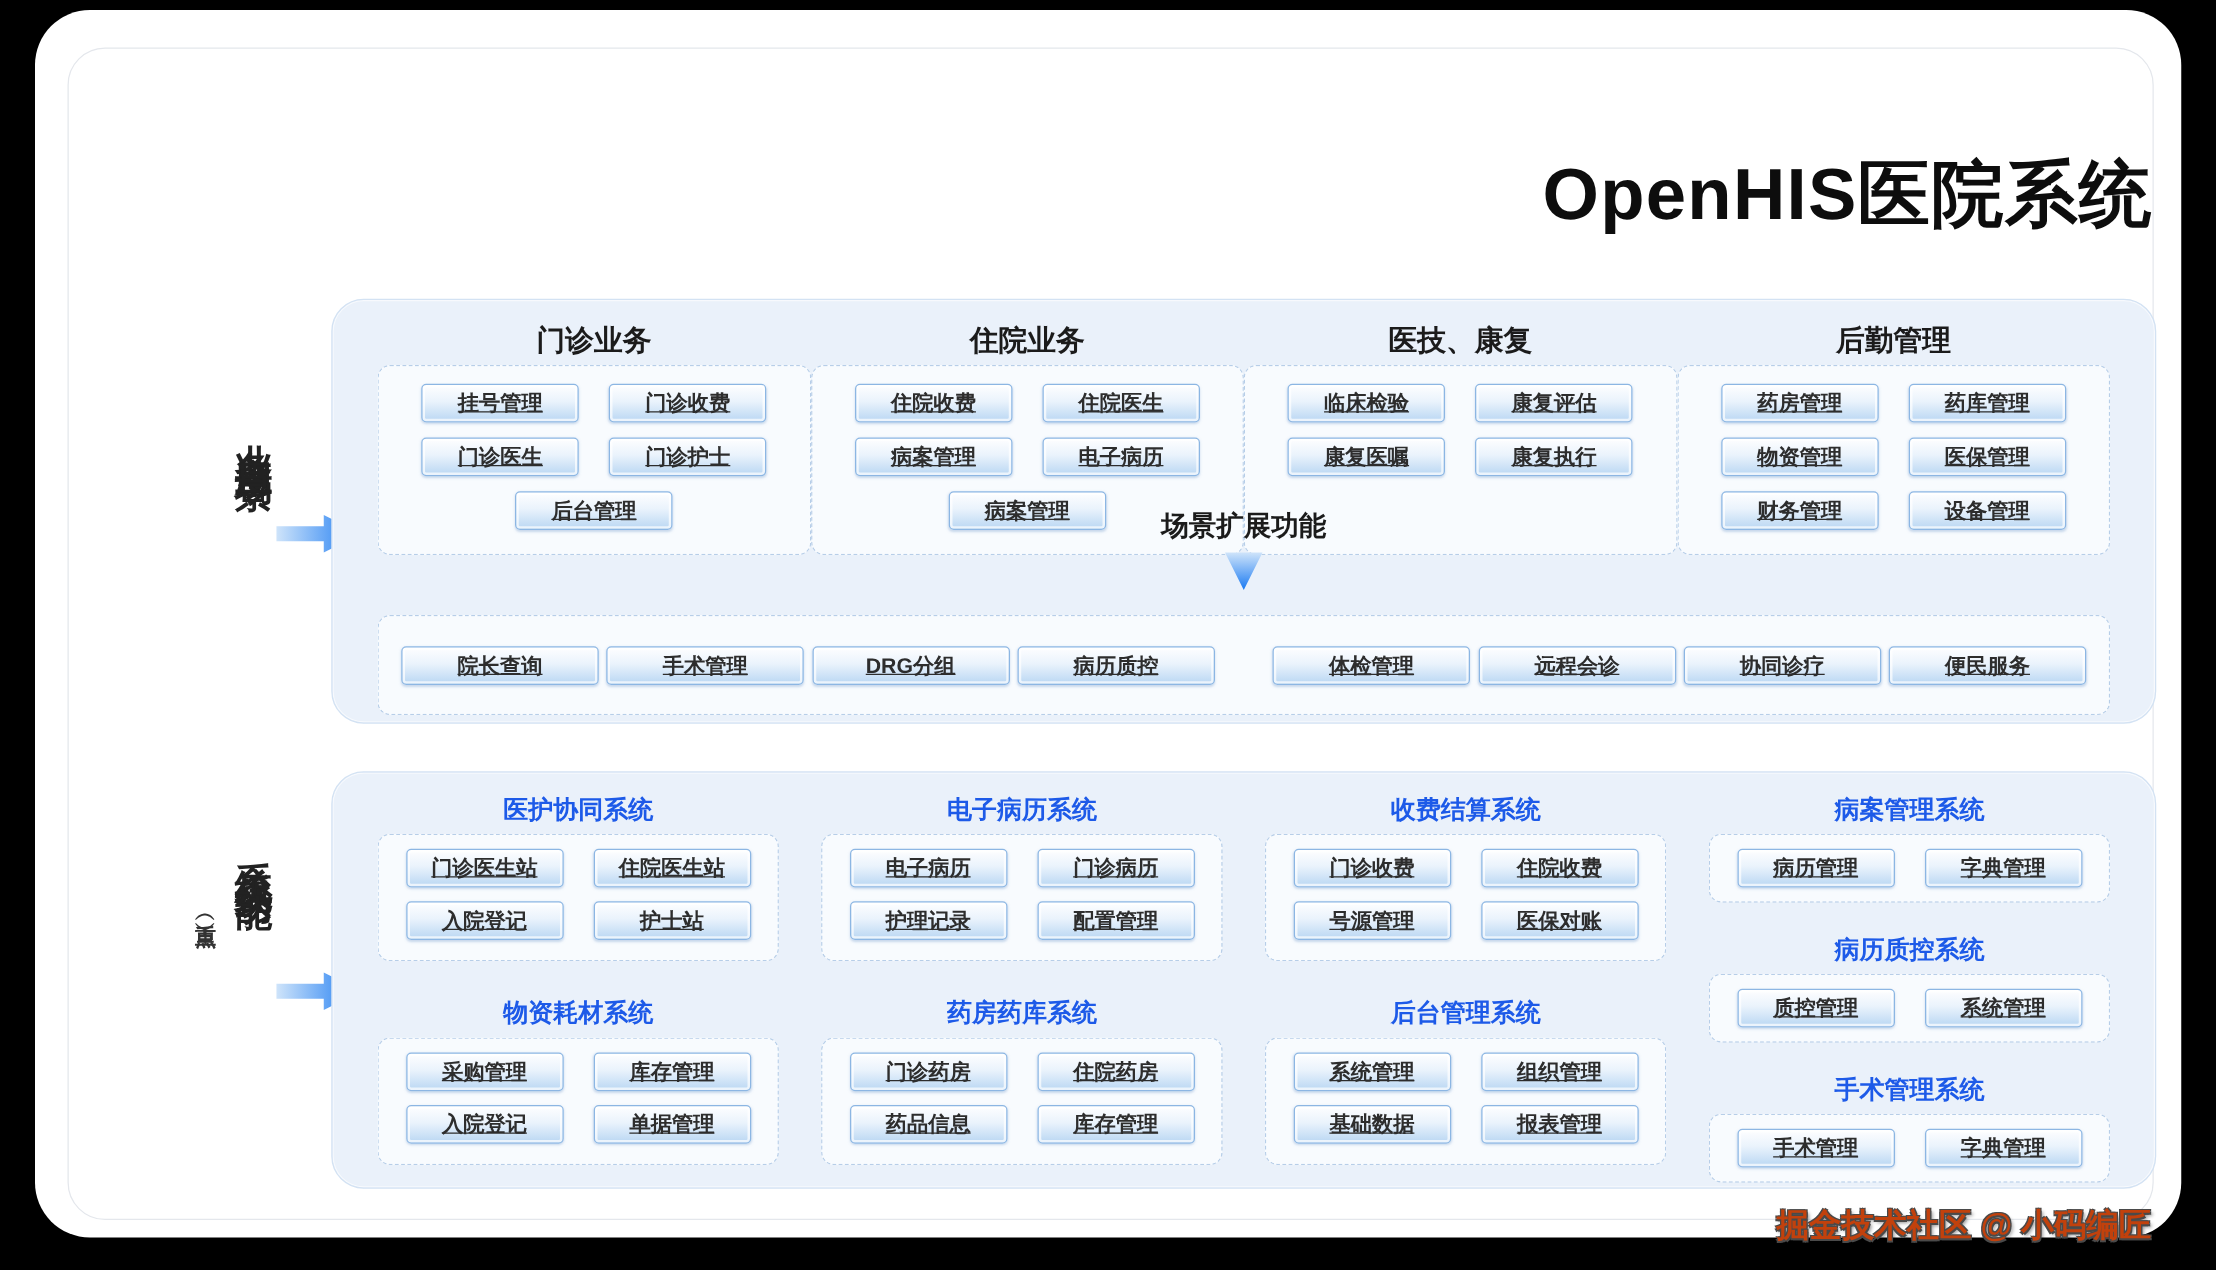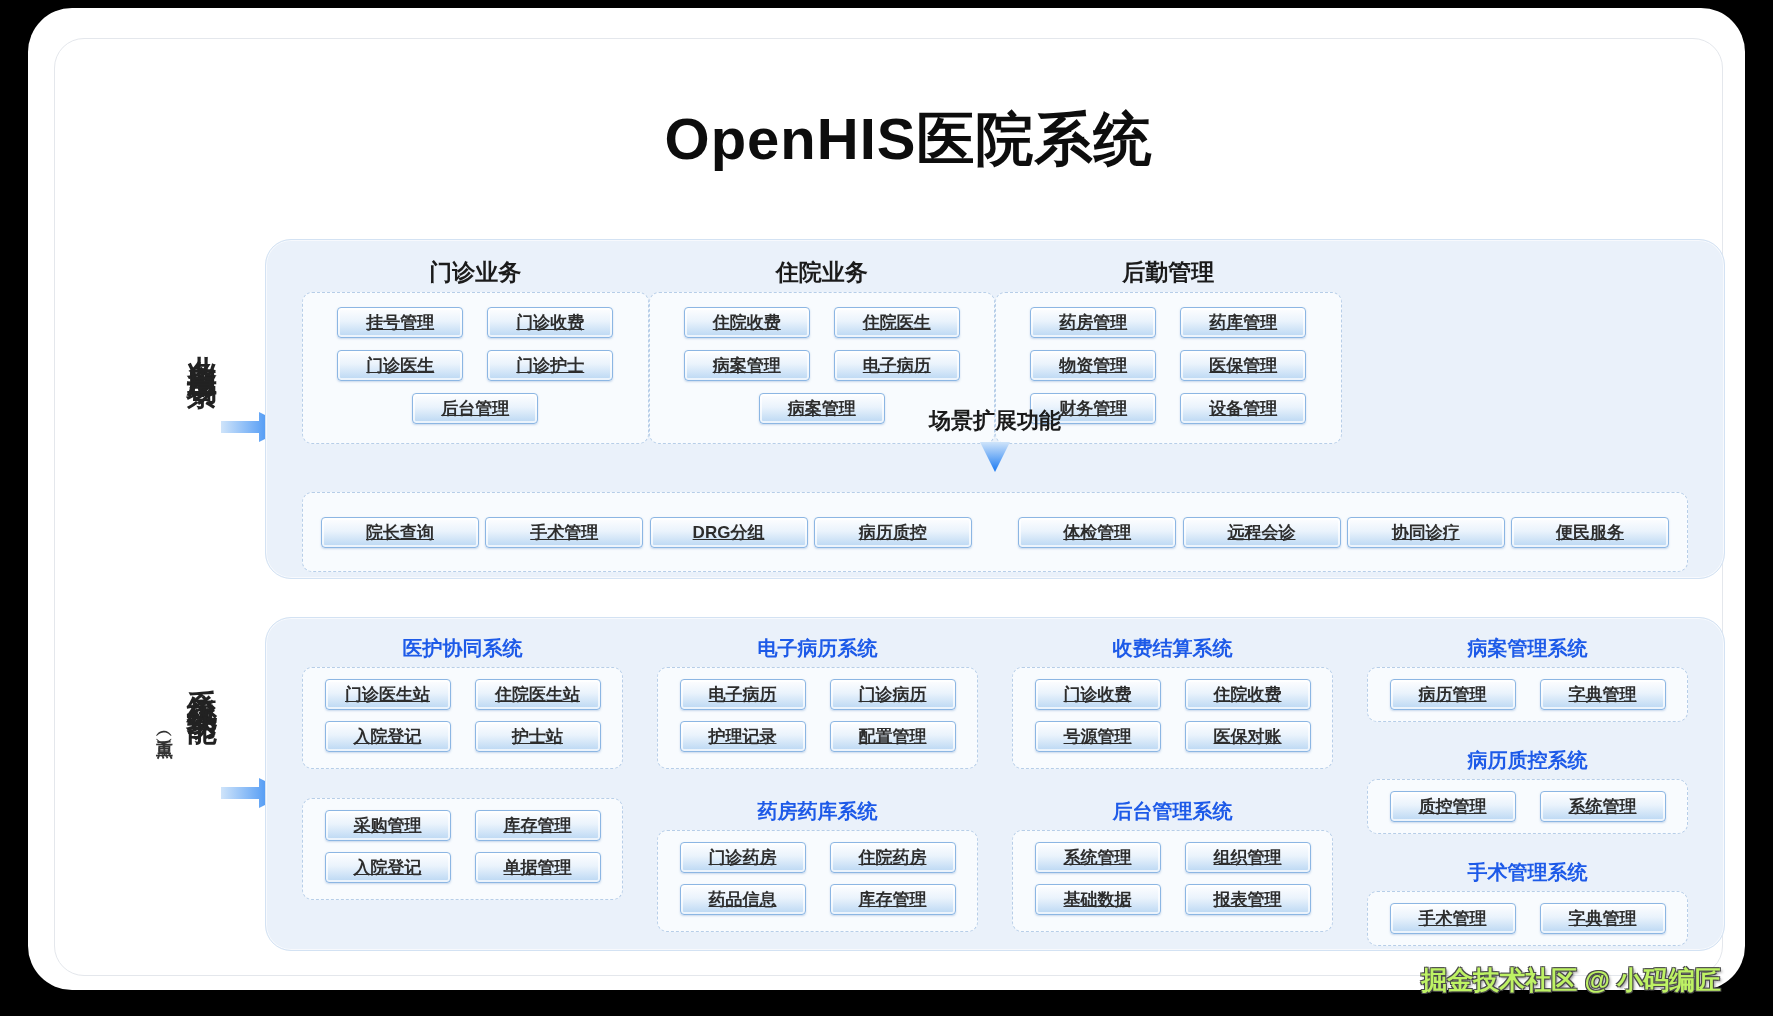--- a/index.html
+++ b/index.html
@@ -2,21 +2,21 @@
 <html lang="zh"><head>
 <meta charset="utf-8">
 <style>
   * { margin:0; padding:0; box-sizing:border-box; }
   html,body { background:#000; }
   body { font-family:"Liberation Sans","DejaVu Sans",sans-serif; }
   .page { position:relative; width:1773px; height:1016px; background:#000; overflow:hidden; }
   .card { position:absolute; left:28px; top:8px; right:28px; bottom:26px; background:#ffffff; border-radius:44px; }
   .frame { position:absolute; left:26px; top:30px; right:22px; bottom:14px; border:1px solid #e4e7ec; border-radius:30px; background:#fff; }
 
-  .main-title { position:absolute; left:0; right:0; top:62px; text-align:center; font-size:58px; font-weight:700; color:#0d0d0d; letter-spacing:1px; padding-left:40px; }
+  .main-title { position:absolute; left:0; right:0; top:78px; text-align:right; font-size:58px; font-weight:700; color:#0d0d0d; letter-spacing:1px; padding-left:40px; }
 
   .vlabel { position:absolute; writing-mode:vertical-rl; text-orientation:upright; font-size:30px; font-weight:700; color:#222; letter-spacing:5px; }
   .vlabel-note { position:absolute; writing-mode:vertical-rl; font-size:17px; font-weight:600; color:#333; letter-spacing:1px; }
 
   .panel { position:absolute; left:210px; width:1460px; background:#eaf1fa; border:1px solid #d3e2f3; border-radius:26px; box-shadow:inset 0 0 0 1px rgba(255,255,255,.6); }
   .panel-top { top:200px; height:340px; }
   .panel-bottom { top:578px; height:334px; }
 
   .cols { display:grid; grid-template-columns:repeat(4,1fr); padding:12px 36px 0; }
   .group-title { text-align:center; height:40px; line-height:40px; font-size:23px; font-weight:700; color:#1b1b1b; }
@@ -38,21 +38,21 @@
 
   .bcols { display:grid; grid-template-columns:repeat(4,1fr); gap:34px; padding:14px 36px 0; }
   .sub-title { text-align:center; height:32px; line-height:32px; font-size:20px; font-weight:700; color:#1d5ae8; }
   .sub-box { background:#f8fbfe; border:1px dashed #b7cee8; border-radius:10px;text-align:center; }
   .sub-box.two { height:102px; margin-top:3px; }
   .sub-box.one { height:55px; margin-top:3px; display:flex; align-items:center; justify-content:center; gap:24px; }
   .sub-box.two .g-row { margin-top:11px; }
   .gap26 { height:26px; } .gap22 { height:22px; }
 
   .arrow { position:absolute; width:68px; height:32px; }
-  .watermark { position:absolute; right:52px; bottom:18px; font-size:26px; font-weight:700; color:#bef264;
+  .watermark { position:absolute; right:52px; bottom:18px; font-size:26px; font-weight:700; color:#c2410c;
                text-shadow:-1px -1px 0 #4a4a4a, 1px -1px 0 #4a4a4a, -1px 1px 0 #4a4a4a, 1px 1px 0 #4a4a4a, 2px 2px 3px rgba(0,0,0,.45); }
 </style>
 </head>
 <body>
 
 <div class="page">
   <div class="card">
     <div class="frame">
 
       <div class="main-title">OpenHIS医院系统</div>
@@ -110,20 +110,33 @@
               <div class="g-row">
                 <span class="btn">病案管理</span>
                 <span class="btn">电子病历</span>
               </div>
               <div class="g-row">
                 <span class="btn">病案管理</span>
               </div>
             </div>
           </div>
 
+          <div>
+            <div class="group-title">医技、康复</div>
+            <div class="group-box">
+              <div class="g-row">
+                <span class="btn">临床检验</span>
+                <span class="btn">康复评估</span>
+              </div>
+              <div class="g-row">
+                <span class="btn">康复医嘱</span>
+                <span class="btn">康复执行</span>
+              </div>
+            </div>
+          </div>
 
           <div>
             <div class="group-title">后勤管理</div>
             <div class="group-box">
               <div class="g-row">
                 <span class="btn">药房管理</span>
                 <span class="btn">药库管理</span>
               </div>
               <div class="g-row">
                 <span class="btn">物资管理</span>
@@ -170,20 +183,21 @@
               <div class="g-row">
                 <span class="btn">门诊医生站</span>
                 <span class="btn">住院医生站</span>
               </div>
               <div class="g-row">
                 <span class="btn">入院登记</span>
                 <span class="btn">护士站</span>
               </div>
             </div>
             <div class="gap26"></div>
+            <div class="sub-title">物资耗材系统</div>
             <div class="sub-box two">
               <div class="g-row">
                 <span class="btn">采购管理</span>
                 <span class="btn">库存管理</span>
               </div>
               <div class="g-row">
                 <span class="btn">入院登记</span>
                 <span class="btn">单据管理</span>
               </div>
             </div>

